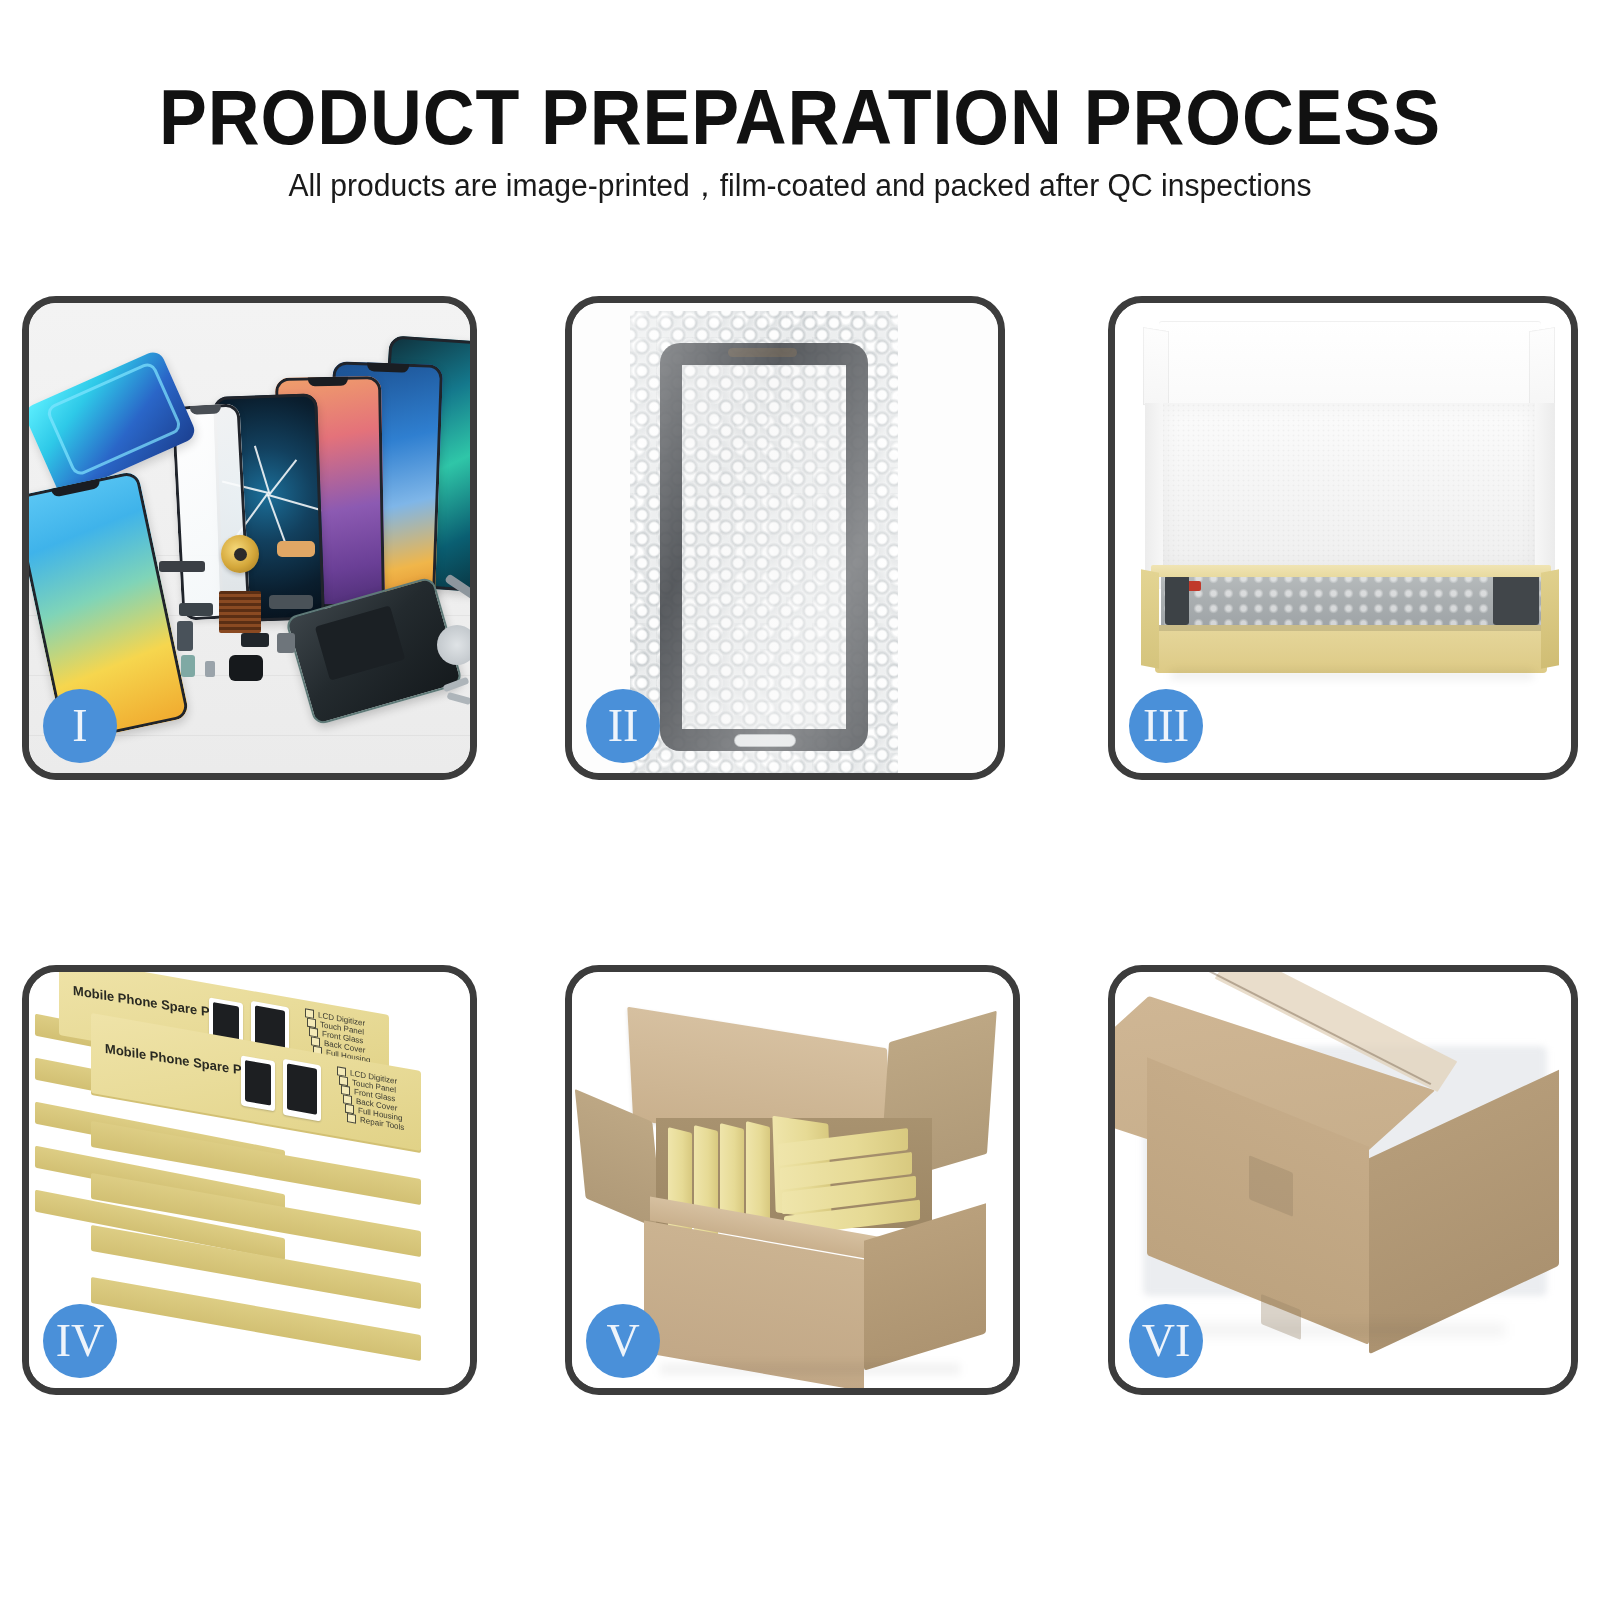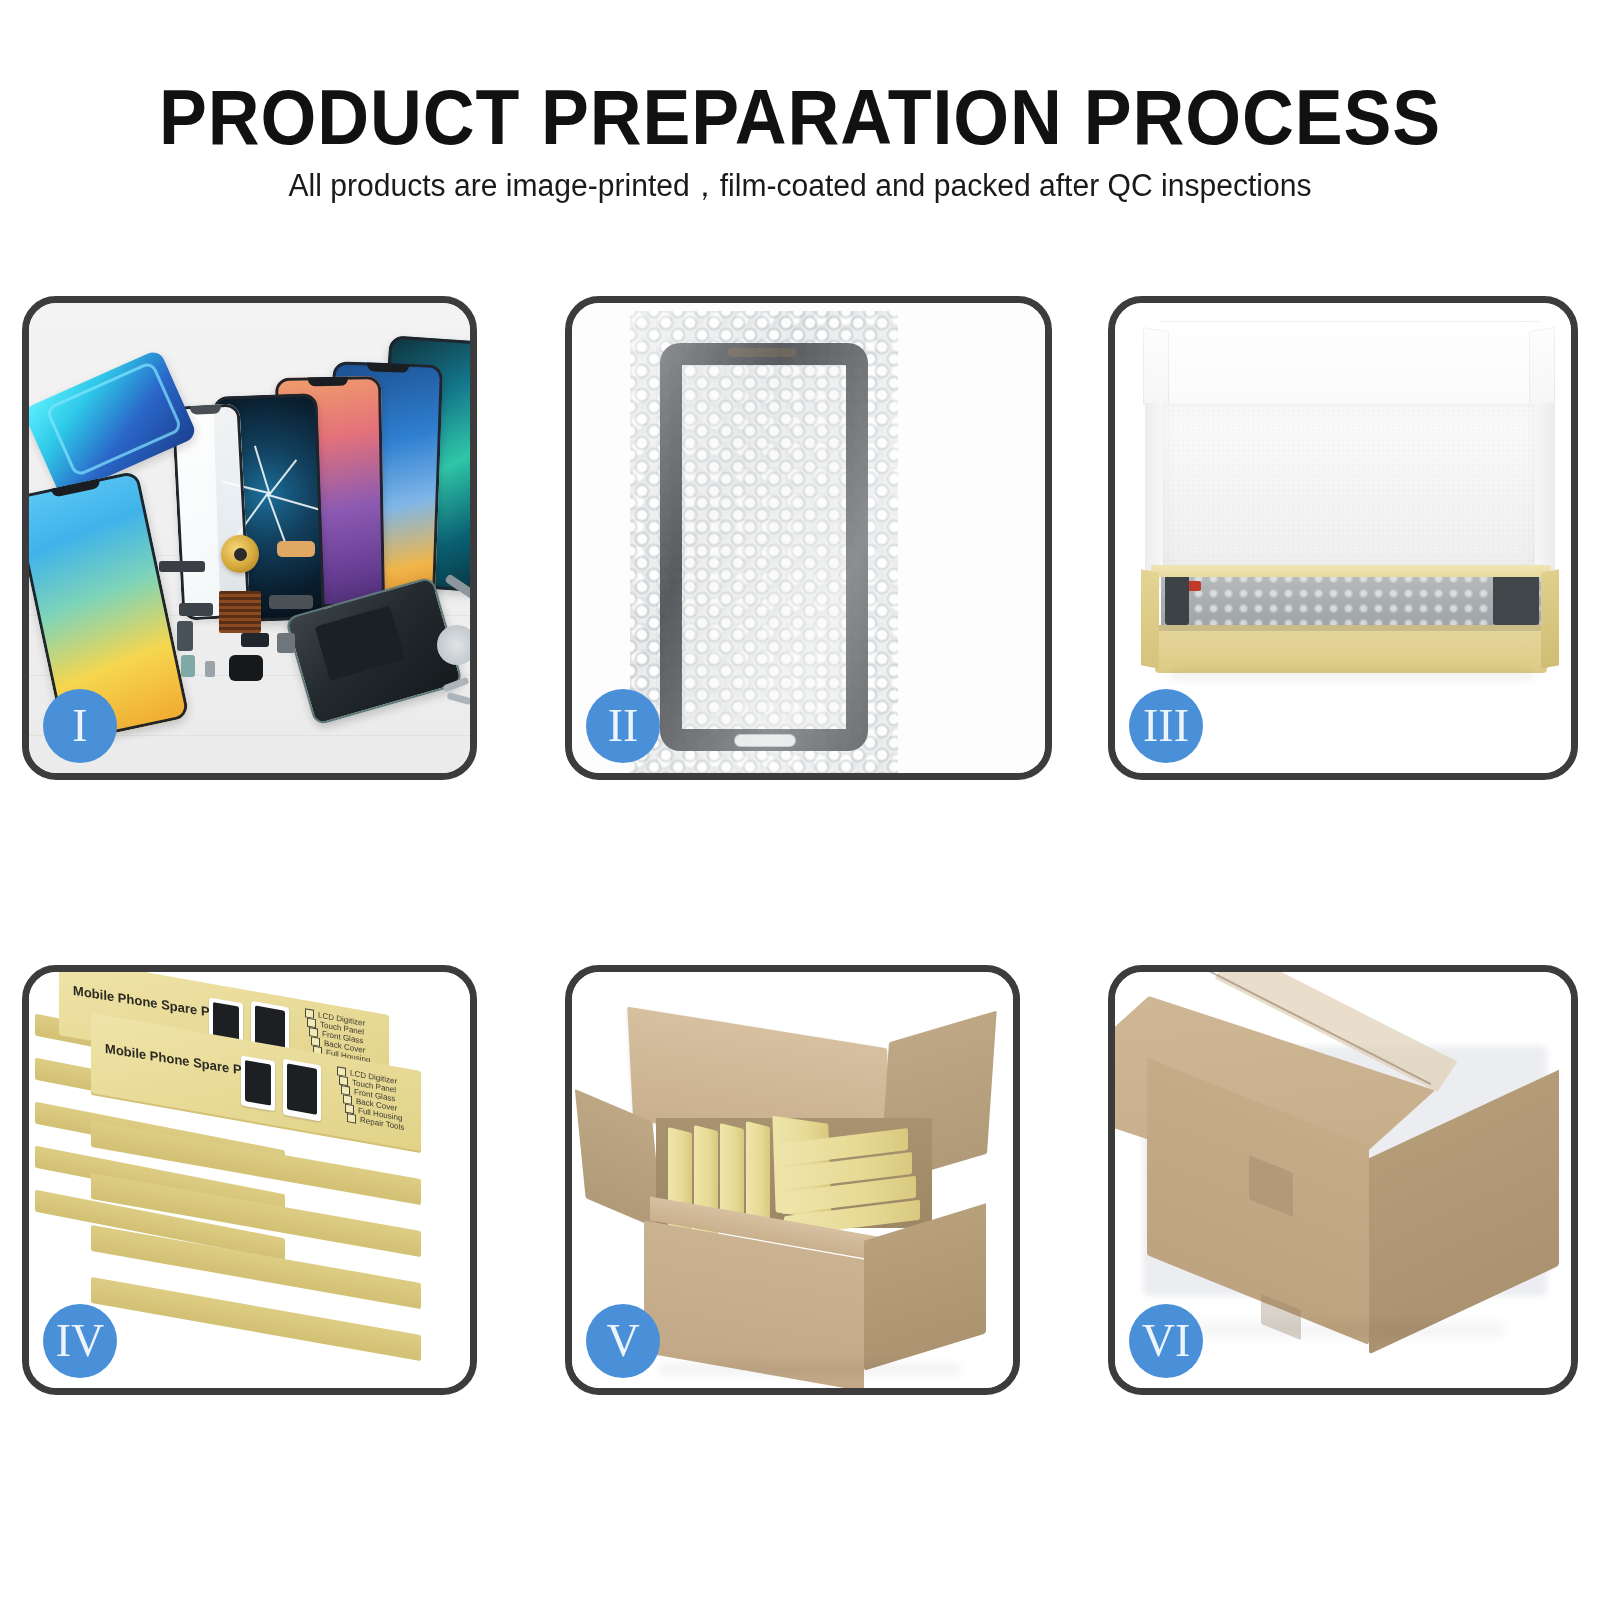--- a/index.html
+++ b/index.html
@@ -341,21 +341,21 @@
     <div class="chip" style="left:152px; top:352px; width:14px; height:22px; background:#7fa9a4; border-radius:3px;"></div>
     <div class="chip" style="left:176px; top:358px; width:10px; height:16px; background:#9aa3aa; border-radius:2px;"></div>
     <div class="chip" style="left:414px; top:282px; width:44px; height:9px; background:#8d969d; border-radius:4px; transform:rotate(34deg);"></div>
     <div class="chip" style="left:408px; top:322px; width:40px; height:40px; background:radial-gradient(circle,#dfe3e6 0%,#b7bdc2 100%); border-radius:50%;"></div>
     <div class="chip" style="left:414px; top:378px; width:26px; height:7px; background:#aeb5ba; border-radius:3px; transform:rotate(-20deg);"></div>
     <div class="chip" style="left:418px; top:392px; width:24px; height:7px; background:#aeb5ba; border-radius:3px; transform:rotate(16deg);"></div>
   </div>
   <div class="badge" style="left:14px; bottom:10px;">I</div>
 </div>
 
-<div class="panel" style="left:565px; top:296px; width:487px; height:484px;">
+<div class="panel" style="left:565px; top:296px; width:440px; height:484px;">
   <div class="panel-inner">
     <div class="bw-bg"></div>
     <div class="bw-sheet" style="left:58px; top:8px; width:268px; height:470px;">
       <div class="bw-dots"></div>
       <div class="bw-dots off"></div>
     </div>
     <div class="bw-screen" style="left:88px; top:40px; width:208px; height:408px;">
       <div class="bw-ear" style="left:28%; top:-17px; width:42%; height:9px;"></div>
       <div class="bw-home" style="left:32%; bottom:-18px; width:36%; height:11px;"></div>
     </div>

